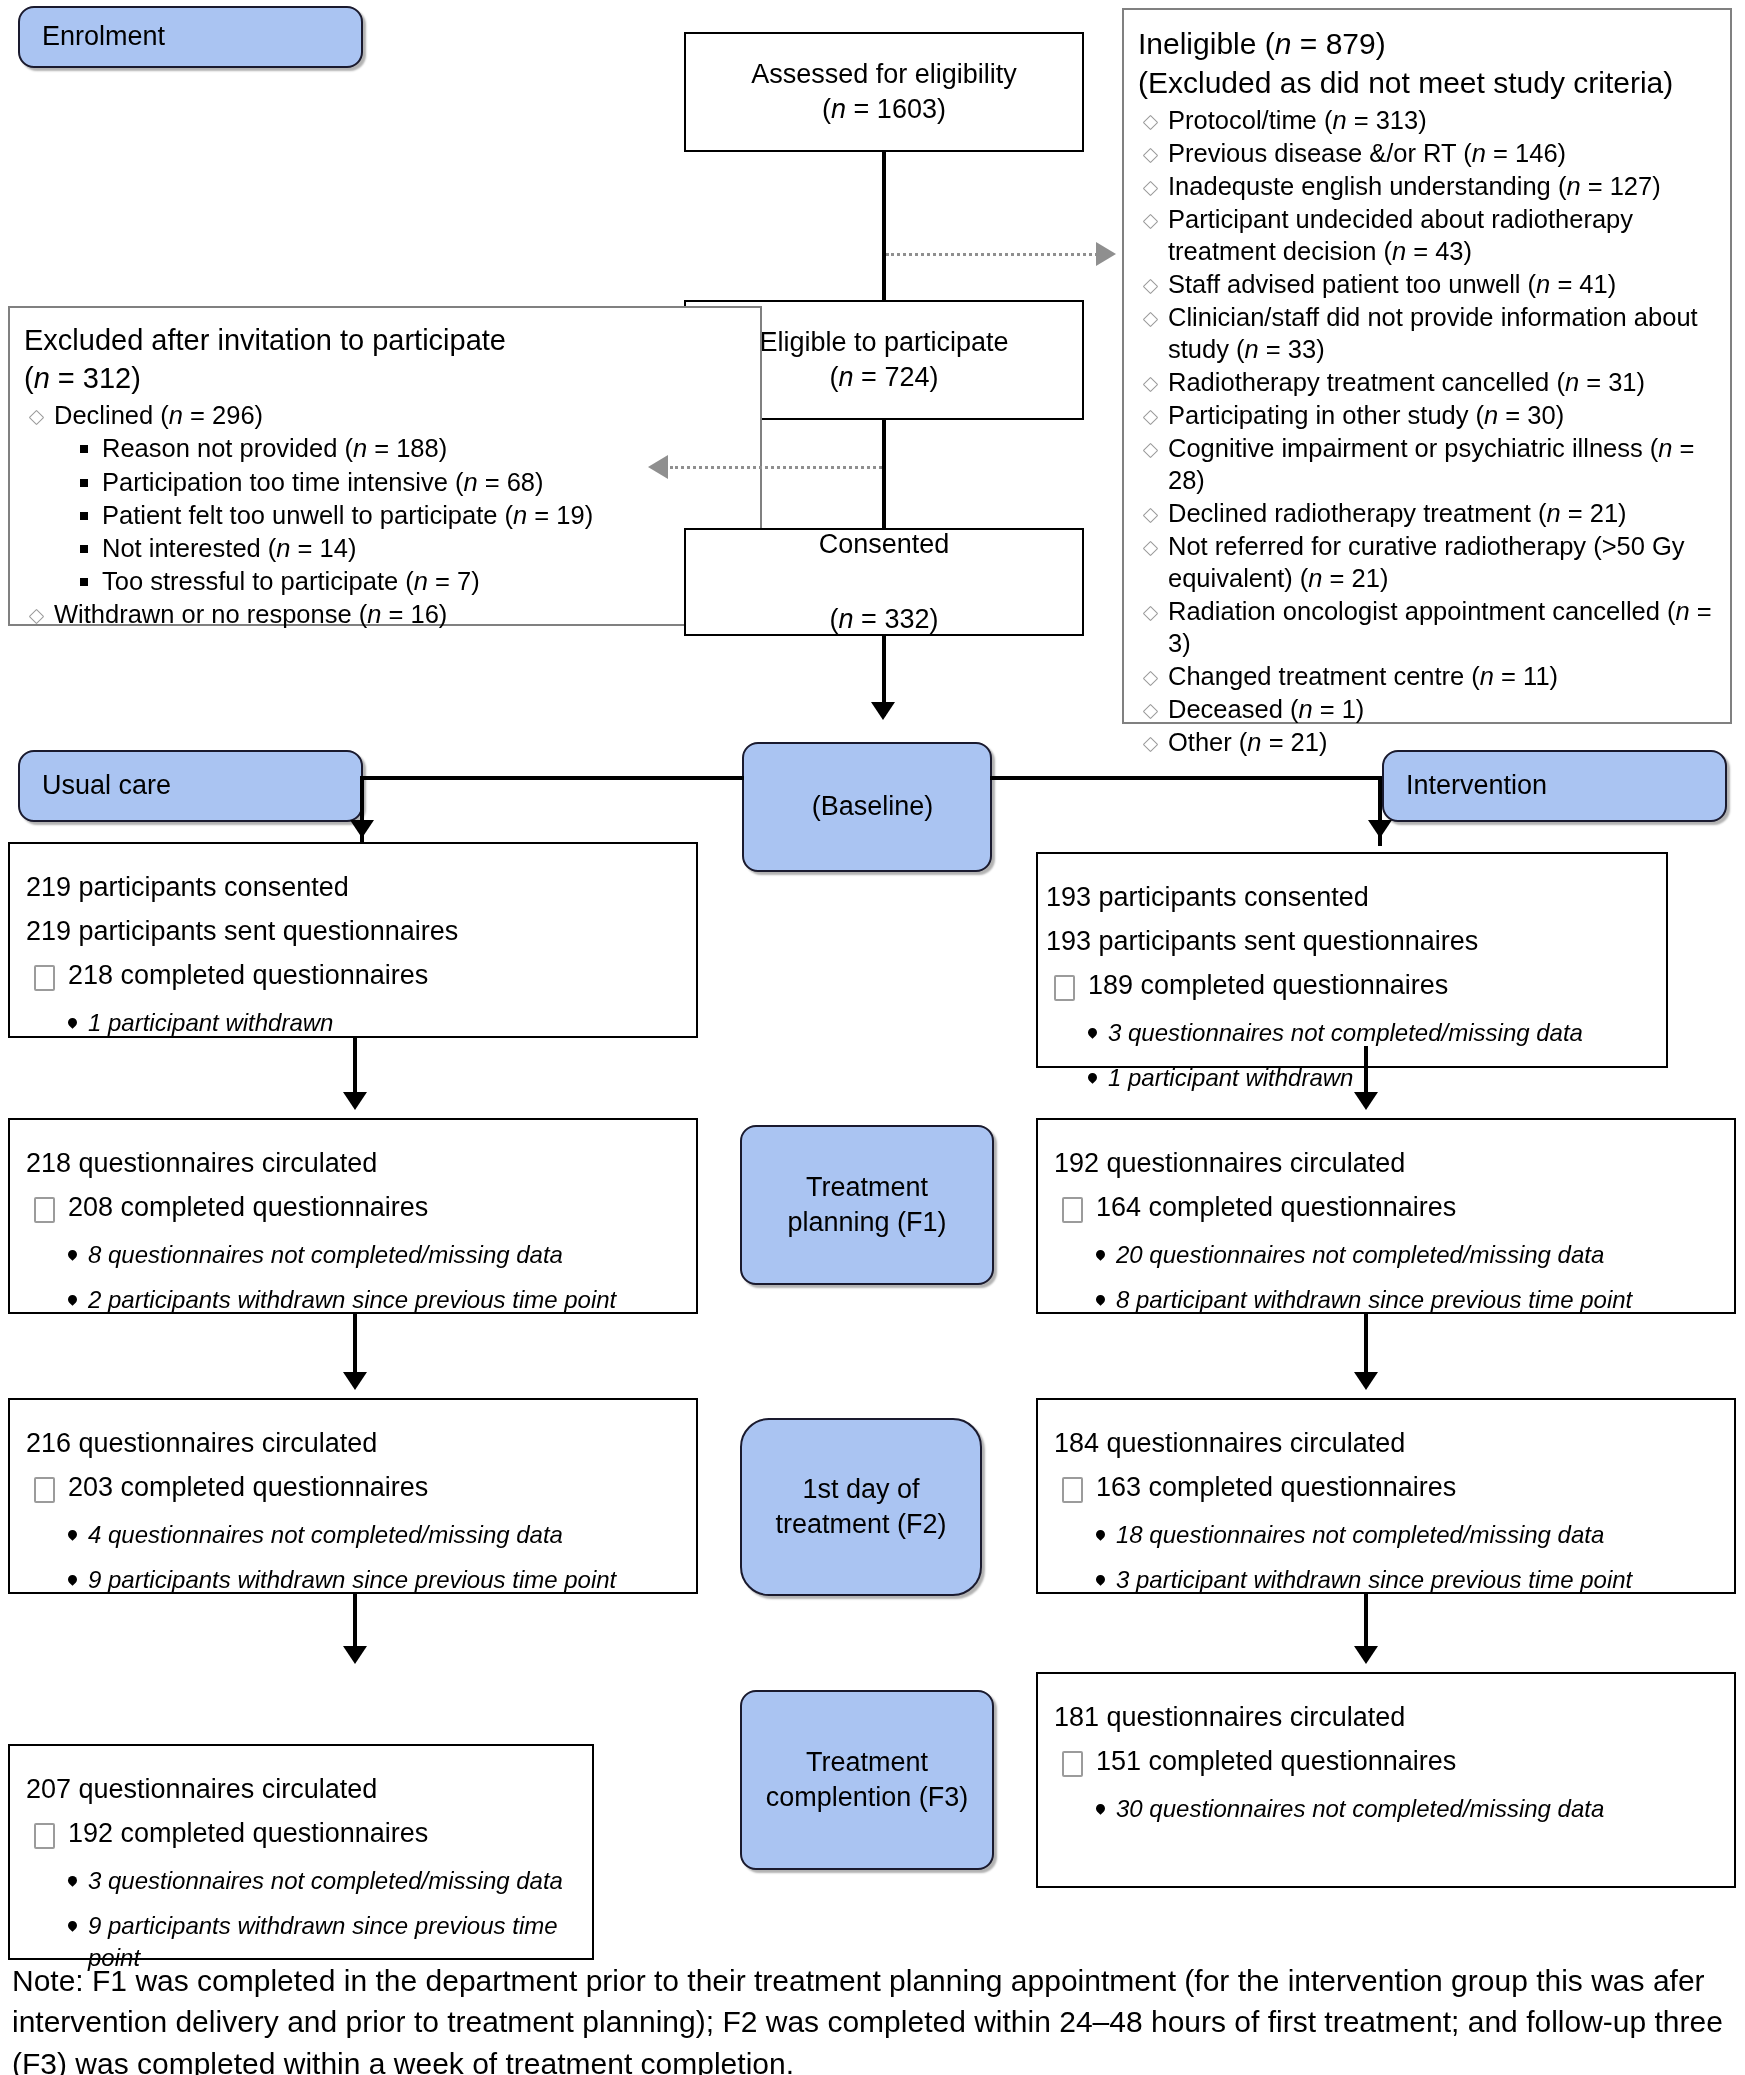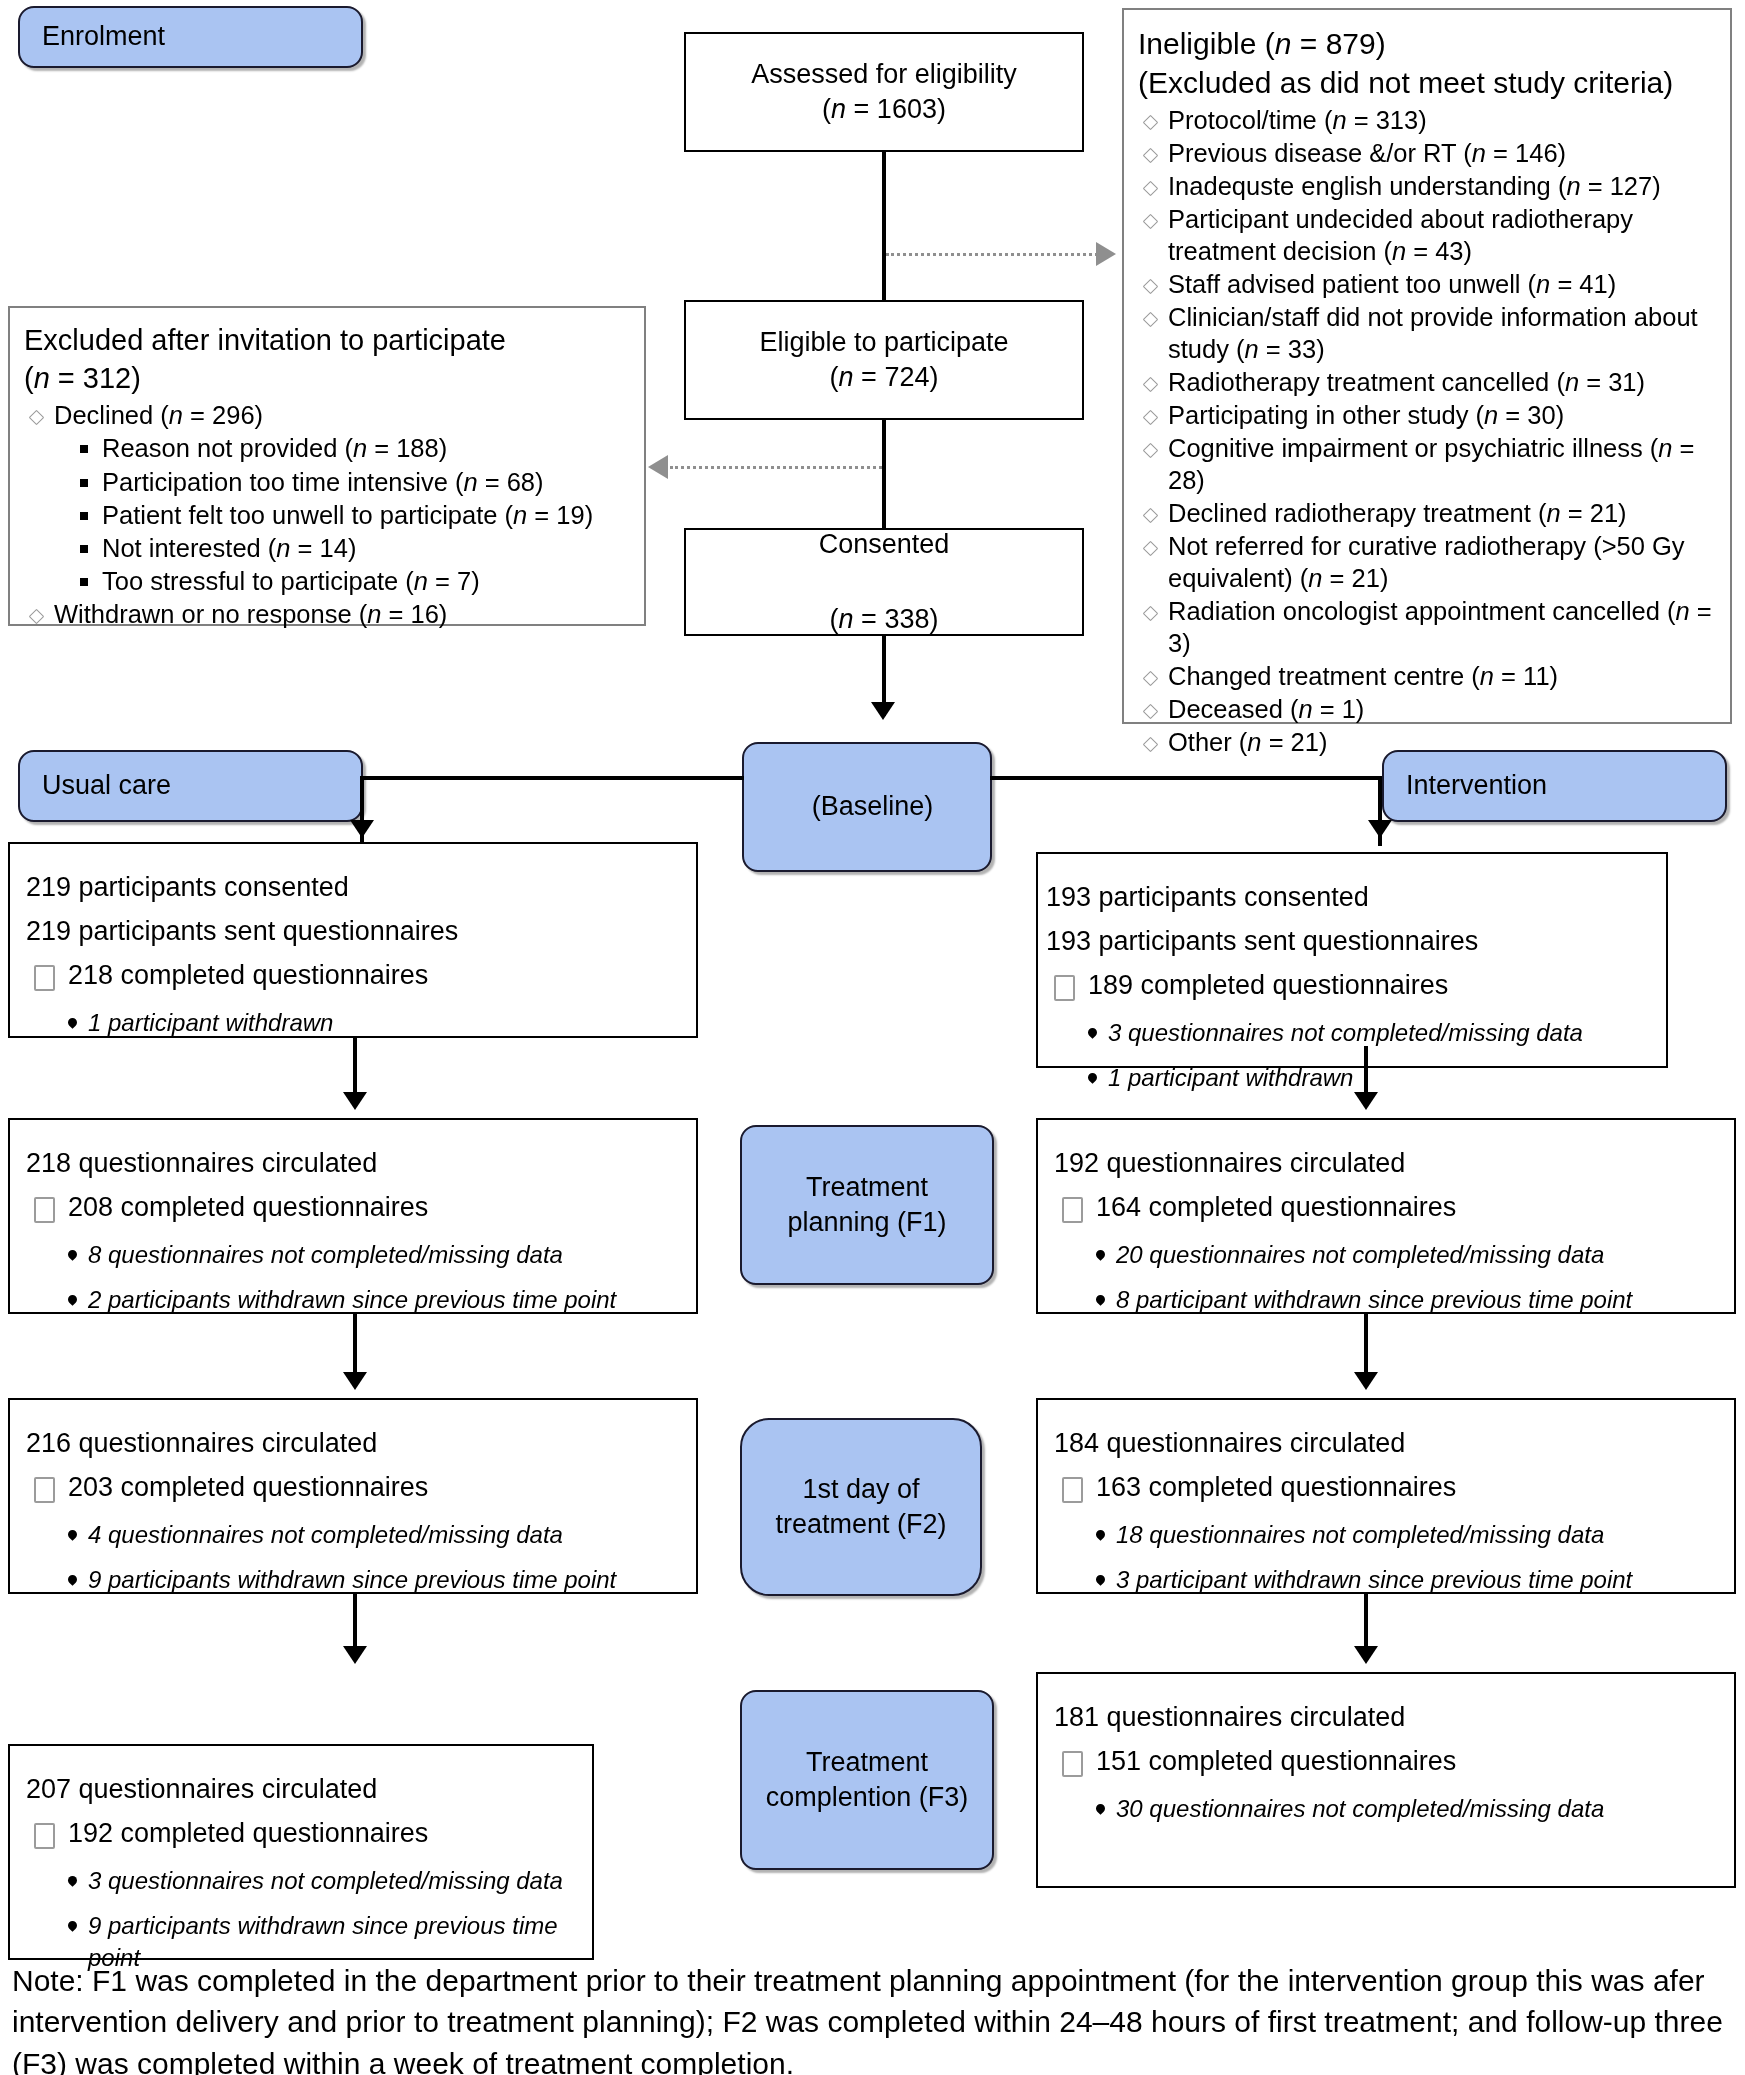--- a/index.html
+++ b/index.html
@@ -196,21 +196,21 @@
   <div class="dotline" style="left:886px; top:253px; width:212px;"></div>
   <div class="arrow-right" style="left:1096px; top:242px;"></div>
 
   <div class="vline" style="left:882px; top:152px; height:150px;"></div>
 
   <div class="box box-black" style="left:684px; top:300px; width:400px; height:120px; display:flex; flex-direction:column; justify-content:center; align-items:center;">
     <div class="t t-center">Eligible to participate</div>
     <div class="t t-center">(<i>n</i><span> = 724)</span></div>
   </div>
 
-  <div class="box box-grey" style="left:8px; top:306px; width:638px; height:320px; padding:14px 22px 8px 14px;">
+  <div class="box box-grey" style="left:8px; top:306px; width:754px; height:320px; padding:14px 22px 8px 14px;">
     <div class="t" style="font-size:29px;">Excluded after invitation to participate</div>
     <div class="t" style="font-size:29px; margin-bottom:2px;">(<i>n</i><span> = 312)</span></div>
     <ul class="lvl1" id="excluded-list">
         <li>Declined (<i>n</i> = 296)</li>
         <ul class="lvl2">
           <li>Reason not provided (<i>n</i> = 188)</li>
           <li>Participation too time intensive (<i>n</i> = 68)</li>
           <li>Patient felt too unwell to participate (<i>n</i> = 19)</li>
           <li>Not interested (<i>n</i> = 14)</li>
           <li>Too stressful to participate (<i>n</i> = 7)</li>
@@ -219,21 +219,21 @@
       </ul>
   </div>
 
   <div class="dotline" style="left:670px; top:466px; width:212px;"></div>
   <div class="arrow-left" style="left:648px; top:455px;"></div>
 
   <div class="vline" style="left:882px; top:420px; height:110px;"></div>
 
   <div class="box box-black" style="left:684px; top:528px; width:400px; height:108px; display:flex; flex-direction:column; justify-content:center; align-items:center;gap:40px;">
     <div class="t t-center">Consented</div>
-    <div class="t t-center">(<i>n</i><span> =  338)</span></div>
+    <div class="t t-center">(<i>n</i><span> =  332)</span></div>
   </div>
 
   <div class="vline" style="left:882px; top:636px; height:80px;"></div>
   <div class="arrow-down" style="left:871px; top:702px;"></div>
 
   <div class="blue center-txt" style="left:742px; top:742px; width:250px; height:130px;padding-left:11px;">
     <span class="t">(Baseline)</span>
   </div>
 
   <div class="blue" style="left:18px; top:750px; width:345px; height:72px; padding-left:22px;">

